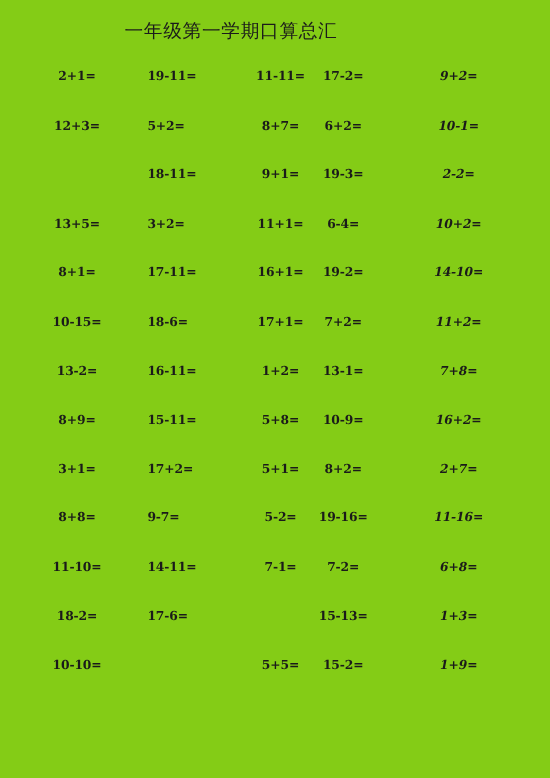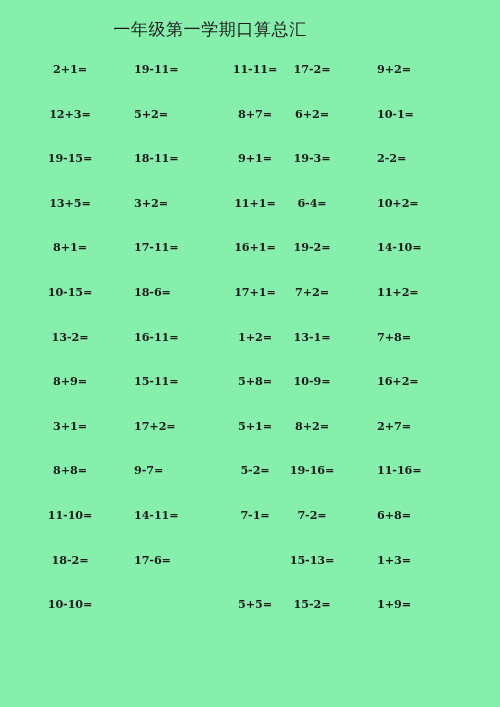--- a/index.html
+++ b/index.html
@@ -12,21 +12,21 @@
     background: #ffffff;
     font-family: "Liberation Serif", "DejaVu Serif", serif;
     overflow: hidden;
     position: relative;
   }
 
   #worksheet-page {
     position: relative;
     width: 500px;
     height: 707px;
-    background: #86efac;
+    background: #84cc16;
     box-sizing: border-box;
   }
 
   #worksheet-title {
     position: absolute;
     left: 0;
     top: 18px;
     width: 420px;
     text-align: center;
     font-family: "DejaVu Serif", "Liberation Serif", serif;
@@ -59,21 +59,21 @@
     color: #1a1a1a;
     white-space: nowrap;
     letter-spacing: -0.1px;
   }
 
   
   .col-0 { left: 30px;  width: 80px;  text-align: center; }
   .col-1 { left: 134px; width: 80px;  text-align: left;   }
   .col-2 { left: 215px; width: 80px;  text-align: center;   }
   .col-3 { left: 272px; width: 80px;  text-align: center; }
-  .col-4 { left: 377px; width: 80px;  text-align: left;   }
+  .col-4 { left: 377px; width: 80px;  text-align: center; font-style: italic;   }
 </style>
 </head>
 <body>
 
 <div id="worksheet-page">
 
   <div id="worksheet-title">一年级第一学期口算总汇</div>
 
   <div id="problem-grid">
 
@@ -87,21 +87,20 @@
 
     <div class="problem-row">
       <div class="problem-cell col-0">12+3=</div>
       <div class="problem-cell col-1">5+2=</div>
       <div class="problem-cell col-2">8+7=</div>
       <div class="problem-cell col-3">6+2=</div>
       <div class="problem-cell col-4">10-1=</div>
     </div>
 
     <div class="problem-row">
-      <div class="problem-cell col-0">19-15=</div>
       <div class="problem-cell col-1">18-11=</div>
       <div class="problem-cell col-2">9+1=</div>
       <div class="problem-cell col-3">19-3=</div>
       <div class="problem-cell col-4">2-2=</div>
     </div>
 
     <div class="problem-row">
       <div class="problem-cell col-0">13+5=</div>
       <div class="problem-cell col-1">3+2=</div>
       <div class="problem-cell col-2">11+1=</div>

